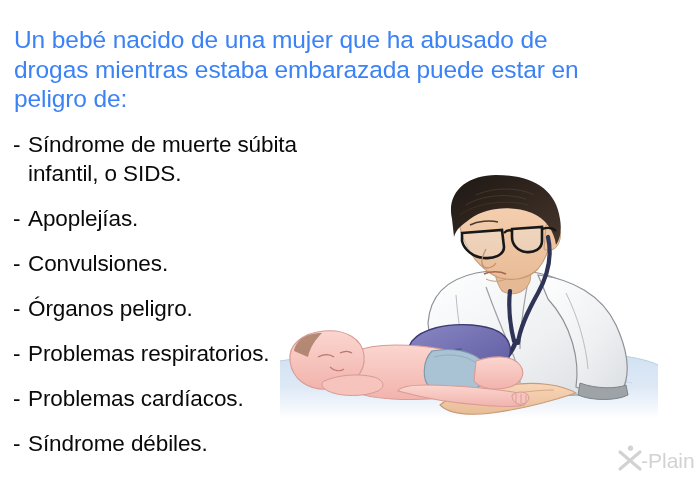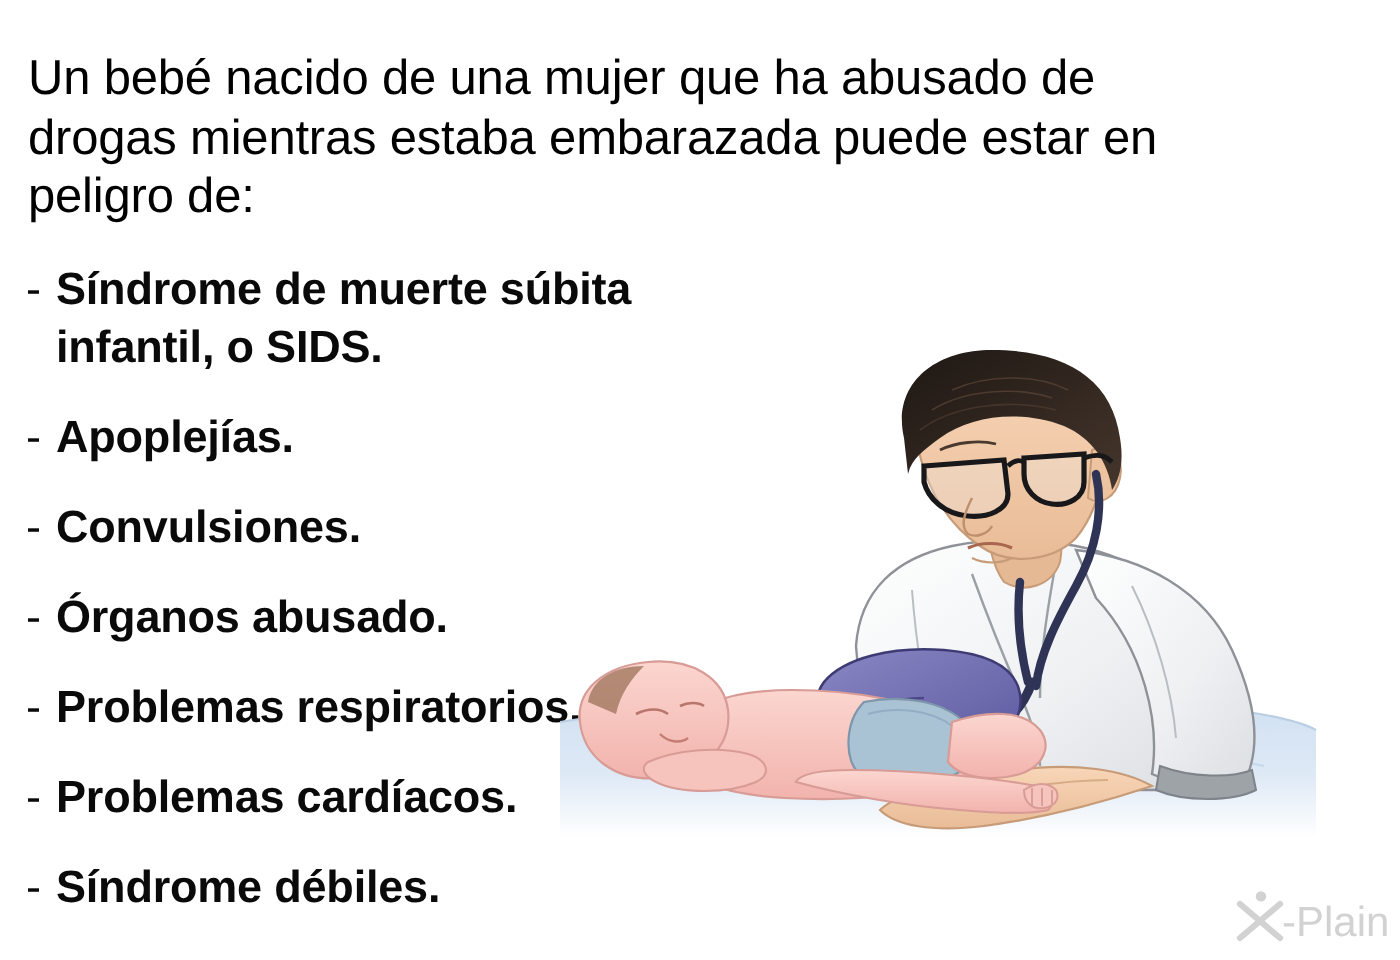--- a/index.html
+++ b/index.html
@@ -19,21 +19,21 @@
   }
 
   
   #heading {
     position: absolute;
     left: 14px;
     top: 25px;
     width: 600px;
     font-size: 24.5px;
     line-height: 29.5px;
-    color: #000000;
+    color: #3b82f6;
     letter-spacing: -0.1px;
     white-space: pre-line;
   }
 
   #bullet-list {
     position: absolute;
     left: 13px;
     top: 130px;
     width: 340px;
     list-style: none;
@@ -50,21 +50,20 @@
     letter-spacing: -0.1px;
   }
   .bullet-item:last-child { margin-bottom: 0; }
   .bullet-dash {
     position: absolute;
     left: 0;
     top: 0;
   }
   .bullet-text {
     display: block;
-    font-weight: bold;
   }
 
   
   #illustration {
     position: absolute;
     left: 280px;
     top: 175px;
     width: 420px;
     height: 250px;
   }
@@ -99,21 +98,21 @@
     <li class="bullet-item">
       <span class="bullet-dash">-</span>
       <span class="bullet-text">Apoplejías.</span>
     </li>
     <li class="bullet-item">
       <span class="bullet-dash">-</span>
       <span class="bullet-text">Convulsiones.</span>
     </li>
     <li class="bullet-item">
       <span class="bullet-dash">-</span>
-      <span class="bullet-text">Órganos abusado.</span>
+      <span class="bullet-text">Órganos peligro.</span>
     </li>
     <li class="bullet-item">
       <span class="bullet-dash">-</span>
       <span class="bullet-text">Problemas respiratorios.</span>
     </li>
     <li class="bullet-item">
       <span class="bullet-dash">-</span>
       <span class="bullet-text">Problemas cardíacos.</span>
     </li>
     <li class="bullet-item">

